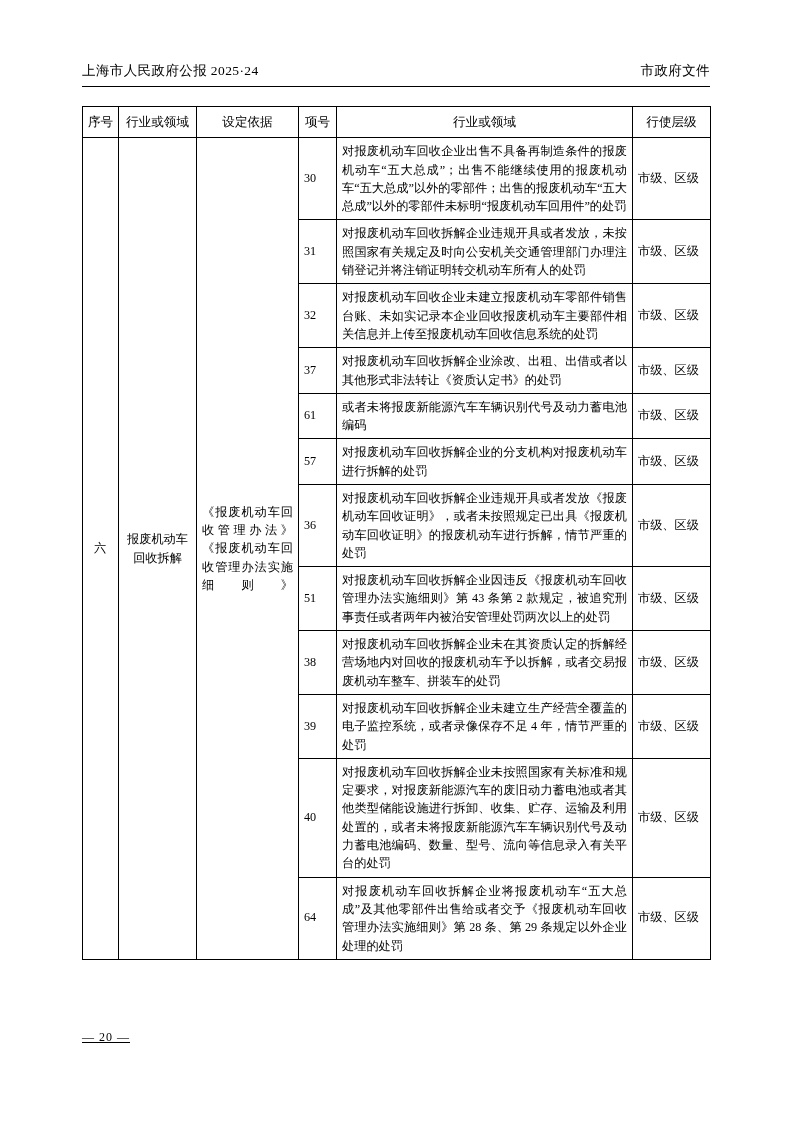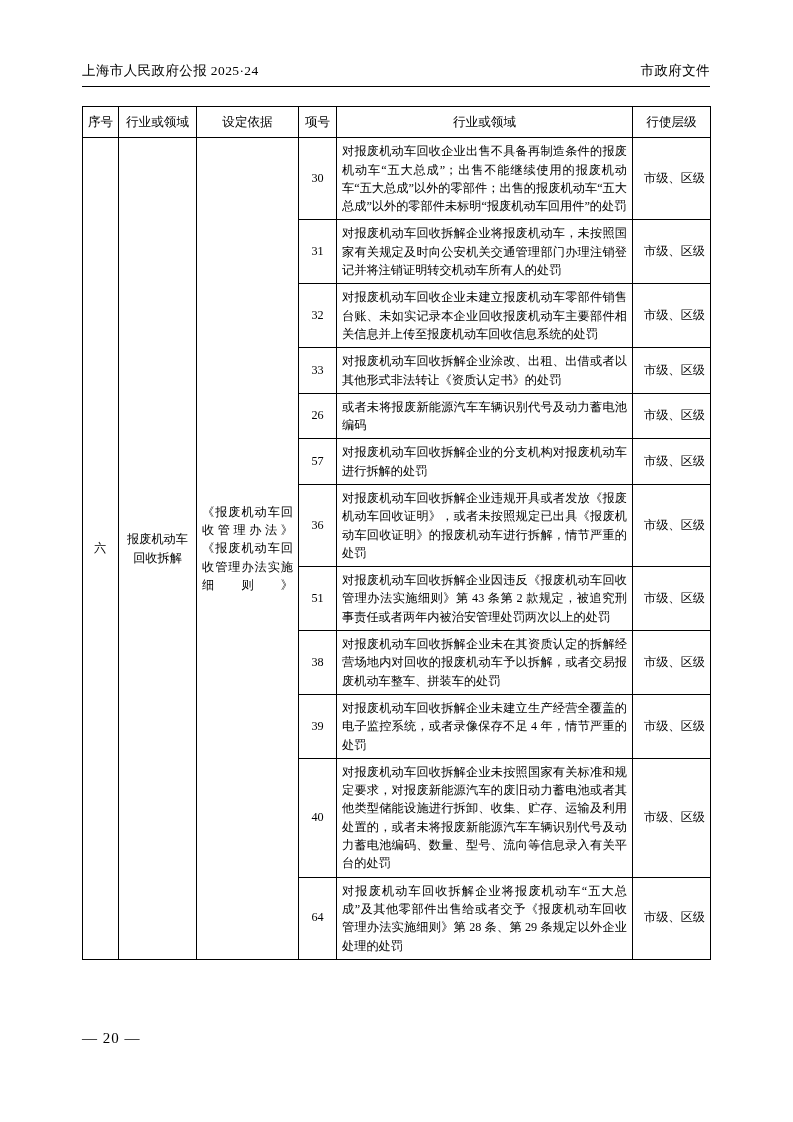--- a/index.html
+++ b/index.html
@@ -83,40 +83,40 @@
     line-height: 1.5;
   }
   td.basis {
     text-align: justify;
     text-align-last: justify;
     line-height: 1.5;
     padding-left: 6px;
     padding-right: 6px;
   }
   td.itemno {
-    text-align: center;
     vertical-align: middle;
   }
   td.name {
     text-align: justify;
     text-align-last: left;
     line-height: 1.5;
     padding: 5px 6px;
   }
   td.level {
-    text-align: right;
+    text-align: left;
     vertical-align: middle;
     white-space: nowrap;
   }
   .footer {
     position: absolute;
     left: 82px;
     top: 1030px;
-    font-size: 15px;
+    font-size: 12px;
     letter-spacing: 1px;
+    text-decoration: underline;
   }
 </style>
 </head>
 <body>
 
 <div class="page">
 
   <div class="header">
     <span class="header-left">上海市人民政府公报 2025·24</span>
     <span class="header-right">市政府文件</span>
@@ -146,35 +146,35 @@
       <tr>
         <td class="seq" rowspan="12">六</td>
         <td class="field" rowspan="12">报废机动车回收拆解</td>
         <td class="basis" rowspan="12">《报废机动车回收管理办法》《报废机动车回收管理办法实施细则》</td>
         <td class="itemno">30</td>
         <td class="name">对报废机动车回收企业出售不具备再制造条件的报废机动车“五大总成”；出售不能继续使用的报废机动车“五大总成”以外的零部件；出售的报废机动车“五大总成”以外的零部件未标明“报废机动车回用件”的处罚</td>
         <td class="level">市级、区级</td>
       </tr>
       <tr>
         <td class="itemno">31</td>
-        <td class="name">对报废机动车回收拆解企业将报废机动车，未按照国家有关规定及时向公安机关交通管理部门办理注销登记并将注销证明转交机动车所有人的处罚</td>
+        <td class="name">对报废机动车回收拆解企业违规开具或者发放，未按照国家有关规定及时向公安机关交通管理部门办理注销登记并将注销证明转交机动车所有人的处罚</td>
         <td class="level">市级、区级</td>
       </tr>
       <tr>
         <td class="itemno">32</td>
         <td class="name">对报废机动车回收企业未建立报废机动车零部件销售台账、未如实记录本企业回收报废机动车主要部件相关信息并上传至报废机动车回收信息系统的处罚</td>
         <td class="level">市级、区级</td>
       </tr>
       <tr>
-        <td class="itemno">33</td>
+        <td class="itemno">37</td>
         <td class="name">对报废机动车回收拆解企业涂改、出租、出借或者以其他形式非法转让《资质认定书》的处罚</td>
         <td class="level">市级、区级</td>
       </tr>
       <tr>
-        <td class="itemno">26</td>
+        <td class="itemno">61</td>
         <td class="name">或者未将报废新能源汽车车辆识别代号及动力蓄电池编码</td>
         <td class="level">市级、区级</td>
       </tr>
       <tr>
         <td class="itemno">57</td>
         <td class="name">对报废机动车回收拆解企业的分支机构对报废机动车进行拆解的处罚</td>
         <td class="level">市级、区级</td>
       </tr>
       <tr>
         <td class="itemno">36</td>

